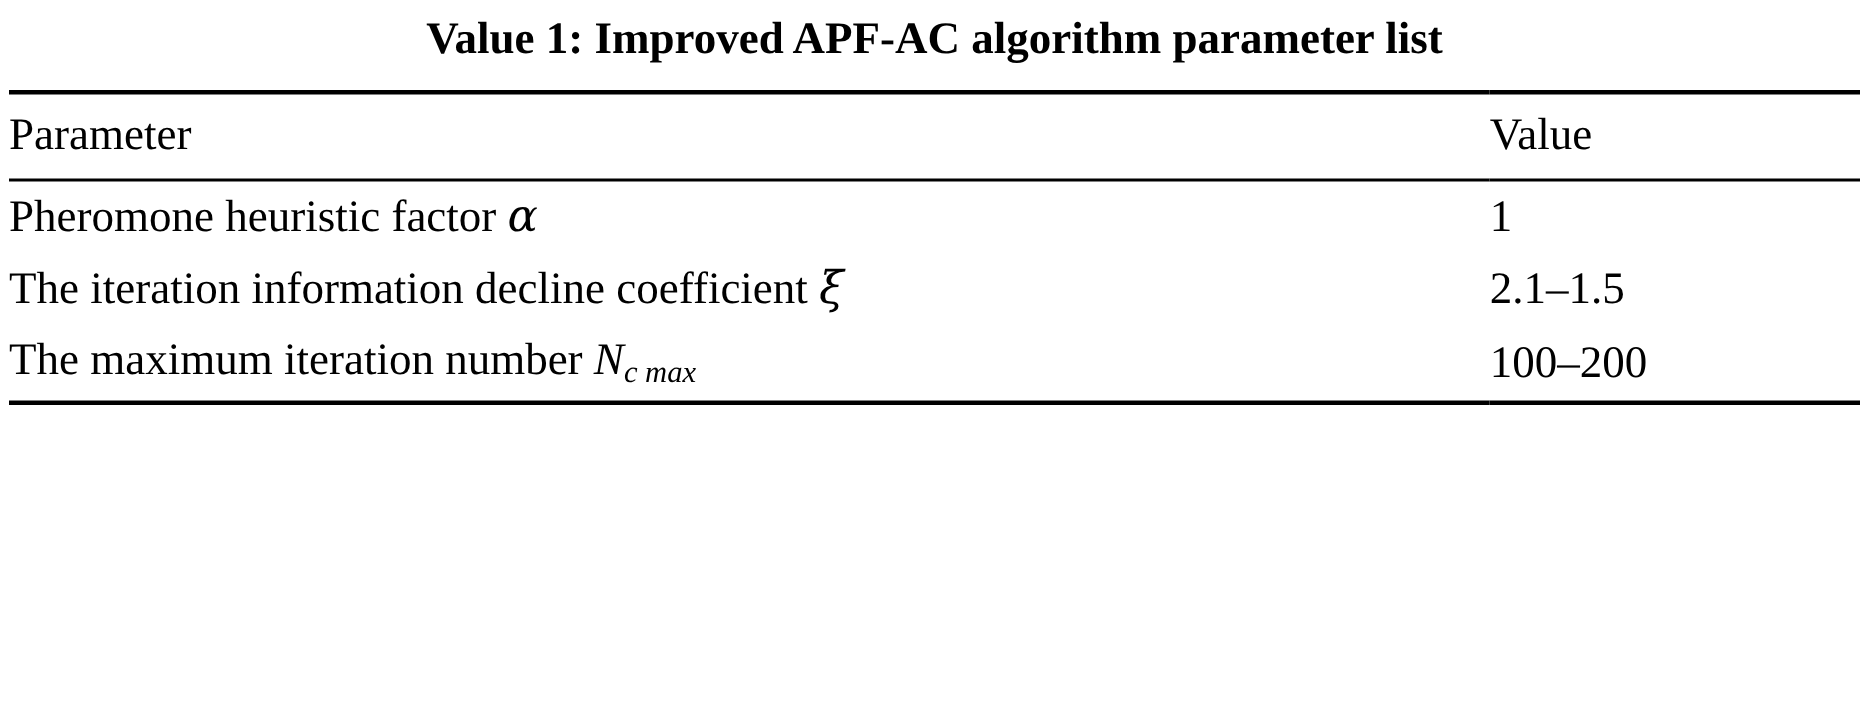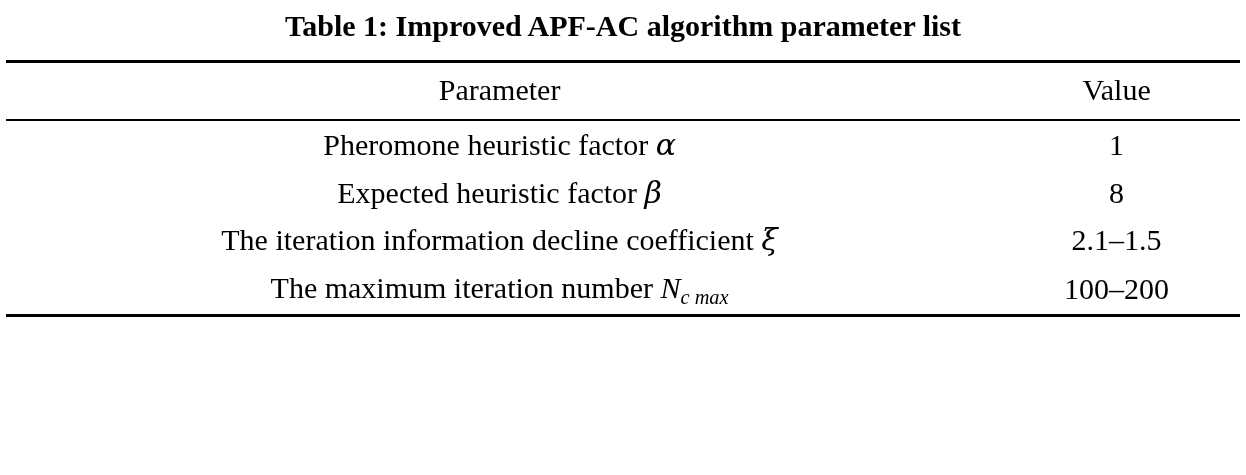--- a/index.html
+++ b/index.html
@@ -31,21 +31,21 @@
   }
   .cap-text {
     font-weight: bold;
   }
   table.param-table {
     width: 100%;
     border-collapse: collapse;
     font-size: 30px;
   }
   table.param-table td, table.param-table th {
-    text-align: center;
+    text-align: left;
     padding: 0;
     font-weight: normal;
   }
   .rule-thick {
     border-top: 3px solid #000;
   }
   .rule-thin {
     border-top: 2px solid #000;
   }
   tr.head-row th {
@@ -78,39 +78,35 @@
     font-size: 0.68em;
     vertical-align: -0.28em;
   }
 </style>
 </head>
 <body>
 
 <div class="table-wrap">
 
   <div class="caption">
-    <span class="cap-label">Table 1:</span>
+    <span class="cap-label">Value 1:</span>
     <span class="cap-text">Improved APF-AC algorithm parameter list</span>
   </div>
 
   <table class="param-table">
     <thead>
       <tr class="head-row rule-thick">
         <th class="col-param rule-thick">Parameter</th>
         <th class="col-value rule-thick">Value</th>
       </tr>
     </thead>
     <tbody>
       <tr class="body-row first-body-row">
         <td class="col-param rule-thin"><span>Pheromone heuristic factor </span><span class="gk">α</span></td>
         <td class="col-value rule-thin">1</td>
-      </tr>
-      <tr class="body-row">
-        <td class="col-param"><span>Expected heuristic factor </span><span class="gk">β</span></td>
-        <td class="col-value">8</td>
       </tr>
       <tr class="body-row">
         <td class="col-param"><span>The iteration information decline coefficient </span><span class="gk">ξ</span></td>
         <td class="col-value">2.1–1.5</td>
       </tr>
       <tr class="body-row">
         <td class="col-param"><span>The maximum iteration number </span><span class="it">N</span><span class="sub it">c max</span></td>
         <td class="col-value">100–200</td>
       </tr>
       <tr>

